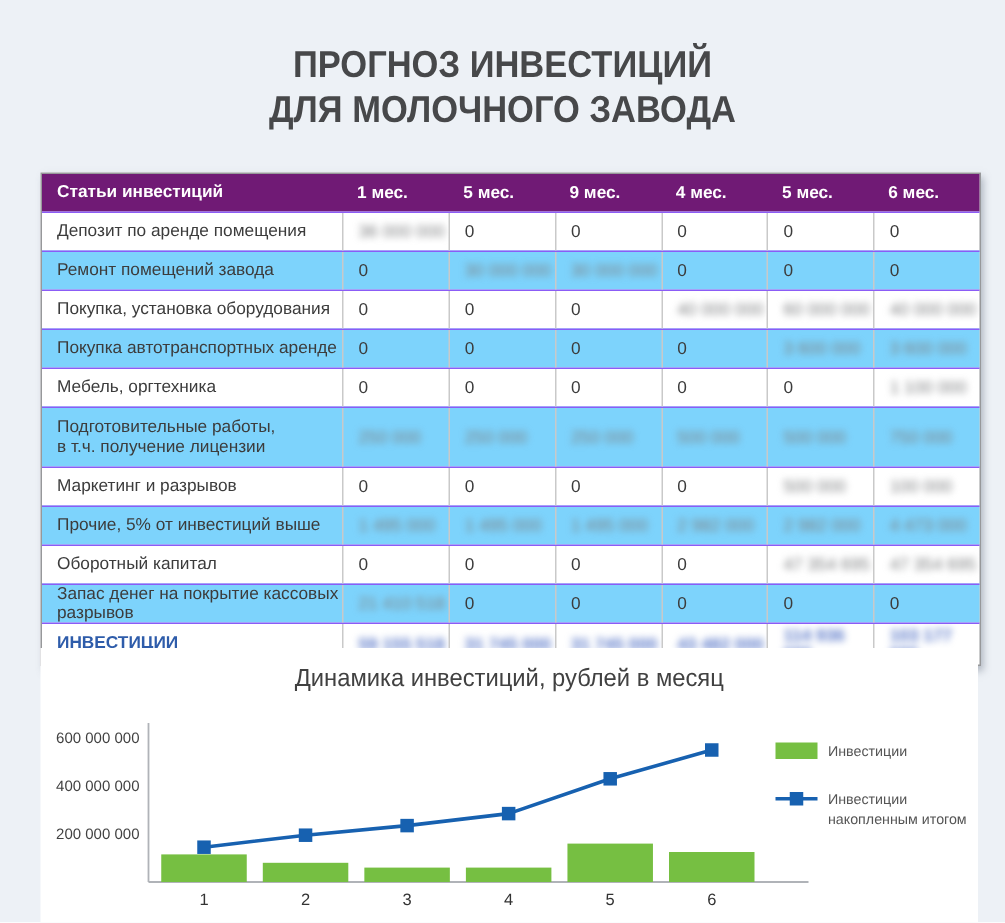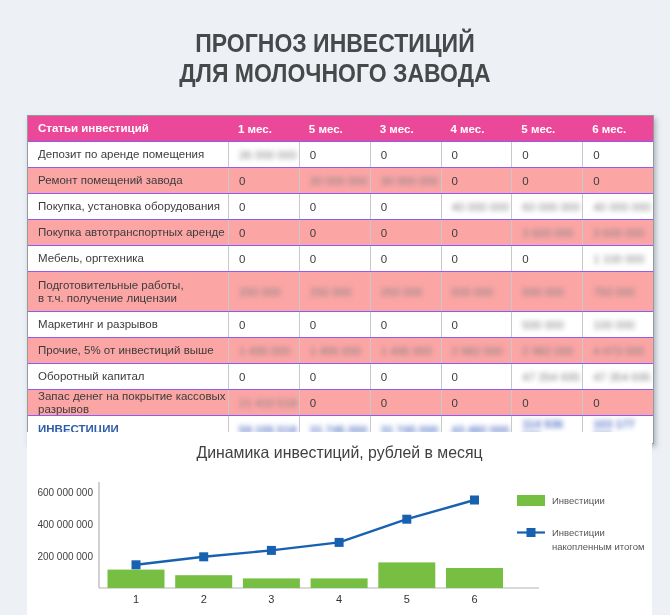--- a/index.html
+++ b/index.html
@@ -15,29 +15,29 @@
     transform:scaleX(.92);transform-origin:50% 0;
   }
   
   .inv-table{
     position:absolute;left:27px;top:115px;width:625px;
     border:1px solid #97989a;background:#fff;
     box-shadow:2px 3px 5px rgba(110,120,135,.5);
     font-size:11.5px;
   }
   .t-row{display:grid;grid-template-columns:200px repeat(6,1fr);}
-  .t-row.header{background:#ec4899;color:#fff;font-weight:bold;}
+  .t-row.header{background:#701a75;color:#fff;font-weight:bold;}
   .t-row.header .t-cell{height:25px;border-left:none;}
   .t-cell{
     display:flex;align-items:center;padding-left:10px;height:25px;
     border-left:1px solid #c9c9c9;box-sizing:border-box;overflow:hidden;
   }
   .t-cell.label{border-left:none;white-space:pre-line;line-height:12.5px;}
   .t-row.body{border-top:1px solid #8b5cf6;}
-  .t-row.even{background:#fca5a5;}
+  .t-row.even{background:#7dd3fc;}
   .t-row.double .t-cell{height:39px;}
   .t-row.total .t-cell{height:27px;font-weight:bold;color:#2e5caa;}
   .blurred{filter:blur(2.4px);color:#7f8082;}
   .t-row.total .blurred{color:#5b79c9;}
   
   .chart-panel{
     position:absolute;left:27px;top:432px;width:625px;height:183px;
     background:#ffffff;
   }
   .chart-title{
@@ -55,21 +55,21 @@
   <div class="main-title">
     <div>ПРОГНОЗ ИНВЕСТИЦИЙ</div>
     <div>ДЛЯ МОЛОЧНОГО ЗАВОДА</div>
   </div>
 
   <div class="inv-table" id="invTable">
       <div class="t-row header">
         <div class="t-cell label">Статьи инвестиций</div>
         <div class="t-cell">1 мес.</div>
         <div class="t-cell">5 мес.</div>
-        <div class="t-cell">3 мес.</div>
+        <div class="t-cell">9 мес.</div>
         <div class="t-cell">4 мес.</div>
         <div class="t-cell">5 мес.</div>
         <div class="t-cell">6 мес.</div>
       </div>
       <div class="t-row body">
         <div class="t-cell label">Депозит по аренде помещения</div>
         <div class="t-cell">
           <span class="blurred">36 000 000</span>
         </div>
         <div class="t-cell">

